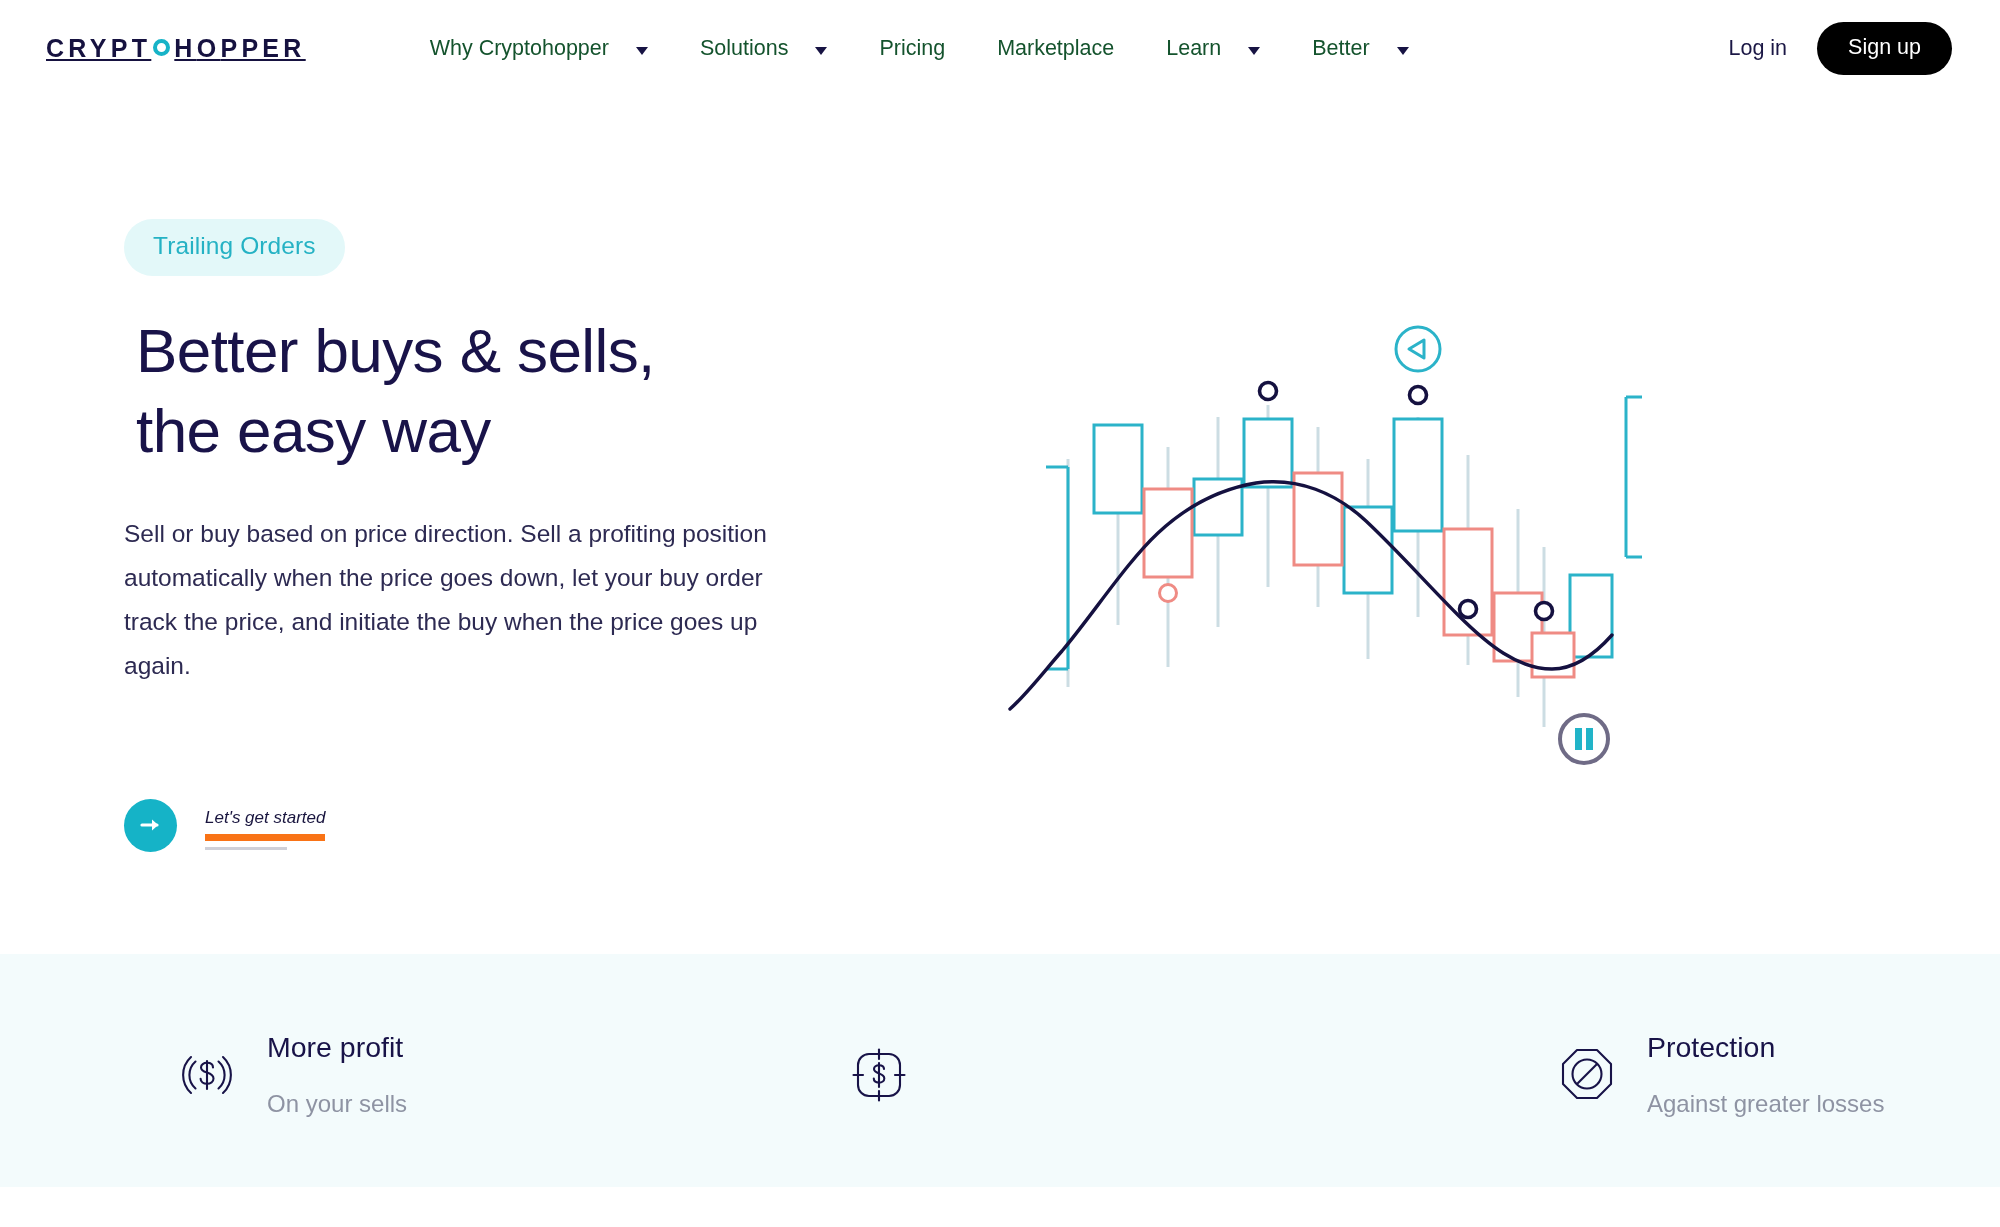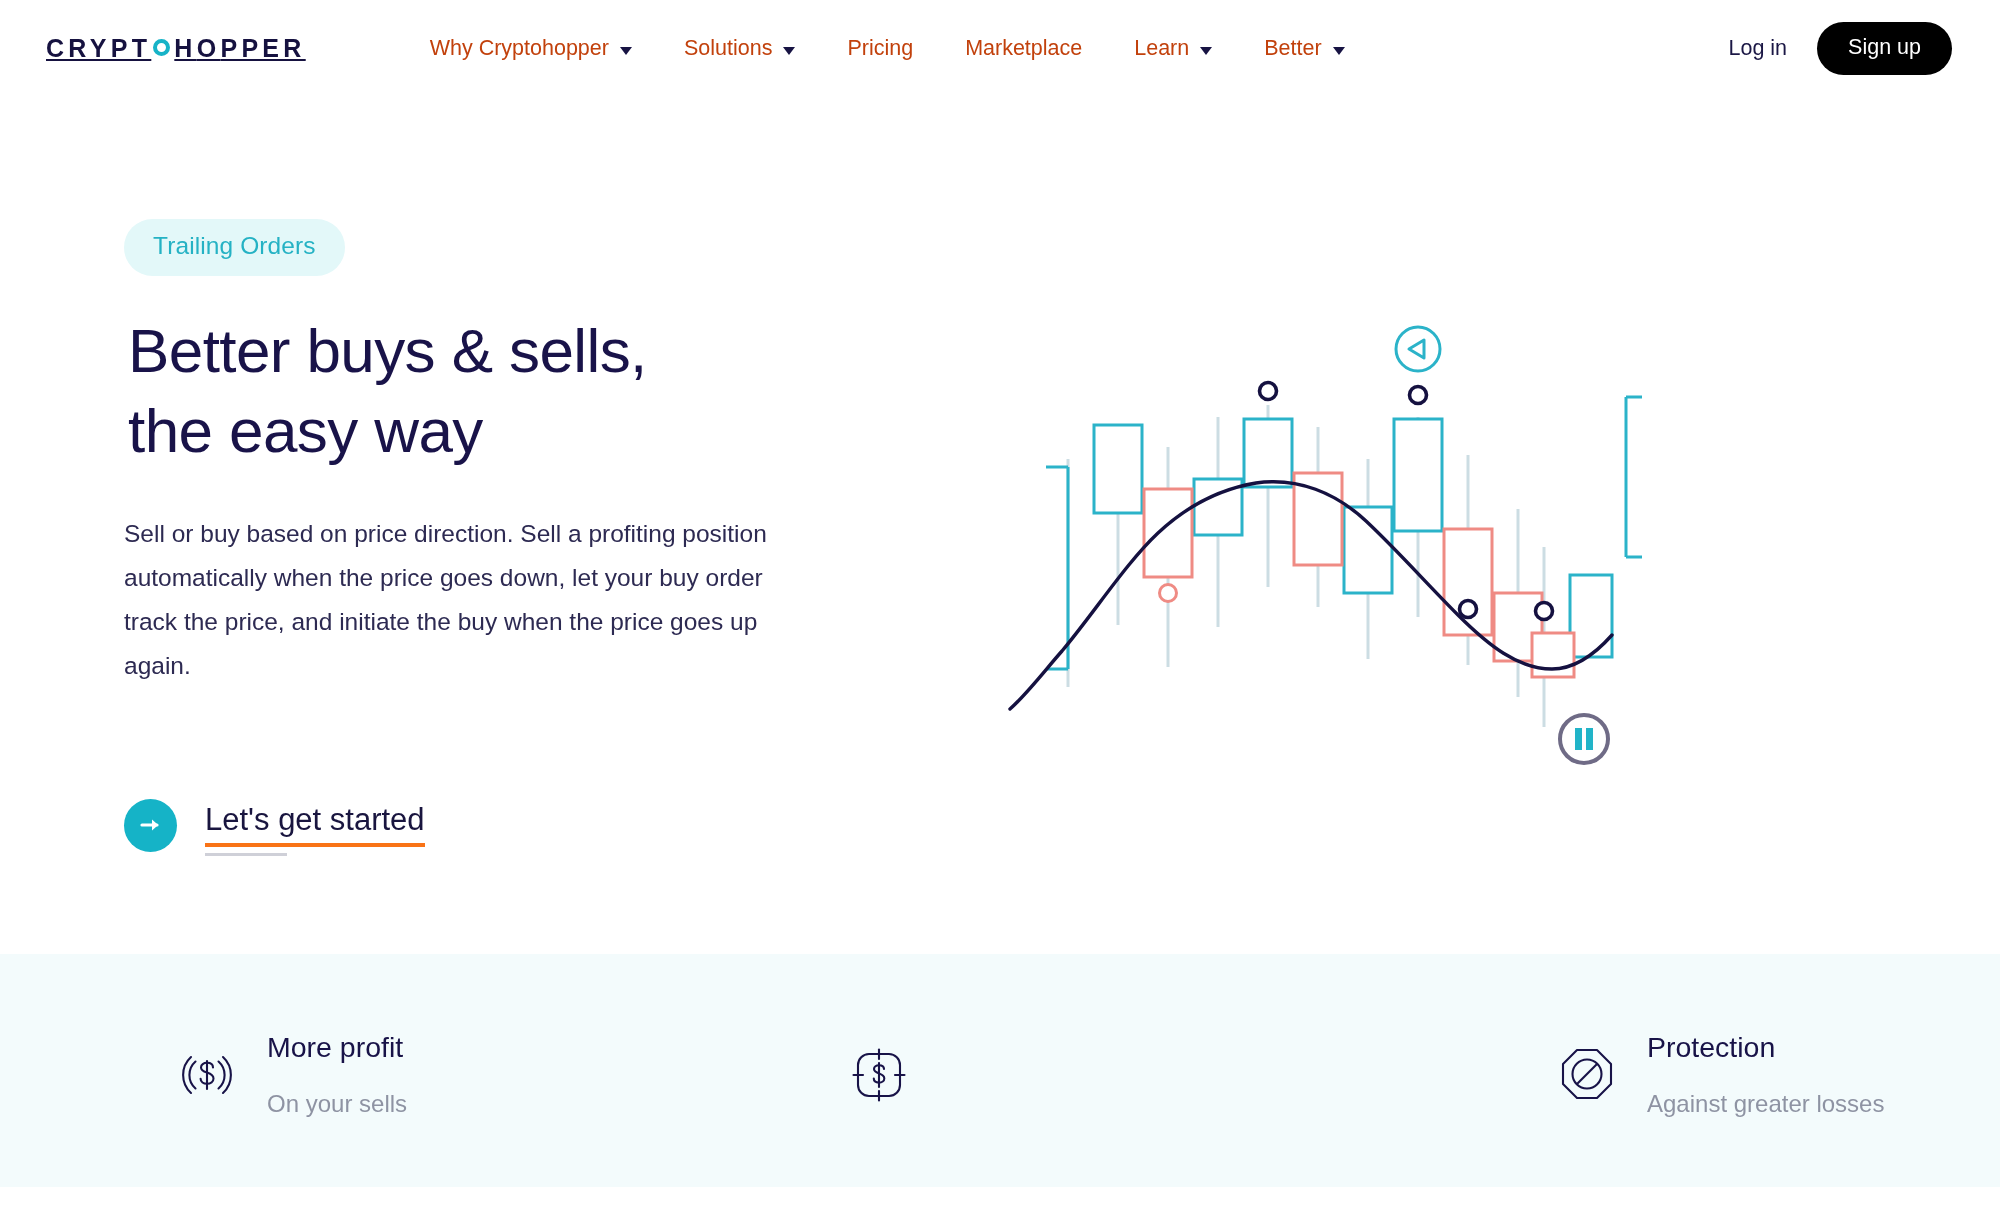--- a/index.html
+++ b/index.html
@@ -50,23 +50,23 @@
 
   .main-nav {
     display: flex;
     align-items: center;
     margin-left: 98px;
     gap: 0;
   }
   .nav-item {
     display: flex;
     align-items: center;
-    gap: 11px;
+    gap: 27px;
     font-size: 21.5px;
-    color: #c2410c;
+    color: #14532d;
     padding: 10px 26px;
     cursor: pointer;
     white-space: nowrap;
     font-weight: 400;
   }
   .caret {
     width: 0; height: 0;
     border-left: 6.5px solid transparent;
     border-right: 6.5px solid transparent;
     border-top: 8px solid #171343;
@@ -132,21 +132,21 @@
     border-radius: 34px;
     line-height: 1;
     letter-spacing: 0.1px;
   }
 
   .hero-title {
     font-size: 62px;
     line-height: 80px;
     font-weight: 400;
     color: #191349;
-    margin: 35px 4px 0;
+    margin: 35px 12px 0;
     letter-spacing: -0.6px;
   }
 
   .hero-desc {
     font-size: 24.5px;
     line-height: 44px;
     color: #2d2a52;
     margin: 41px 0 0;
     max-width: 660px;
     font-weight: 400;
@@ -164,26 +164,27 @@
     width: 53px; height: 53px;
     border-radius: 50%;
     background: #15b3c7;
     display: flex;
     align-items: center;
     justify-content: center;
     flex: none;
   }
   .cta-text-wrap { position: relative; }
   .cta-text {
-    font-size: 31px;
+    font-size: 17px;
     color: #19153f;
-    border-bottom: 4px solid #f97316;
+    border-bottom: 7px solid #f97316;
     padding-bottom: 6px;
     display: inline-block;
     line-height: 1.1;
+    font-style: italic;
   }
   .cta-underline2 {
     position: absolute;
     left: 0;
     bottom: -9px;
     width: 82px;
     height: 3px;
     background: #cfd0d8;
   }
 

